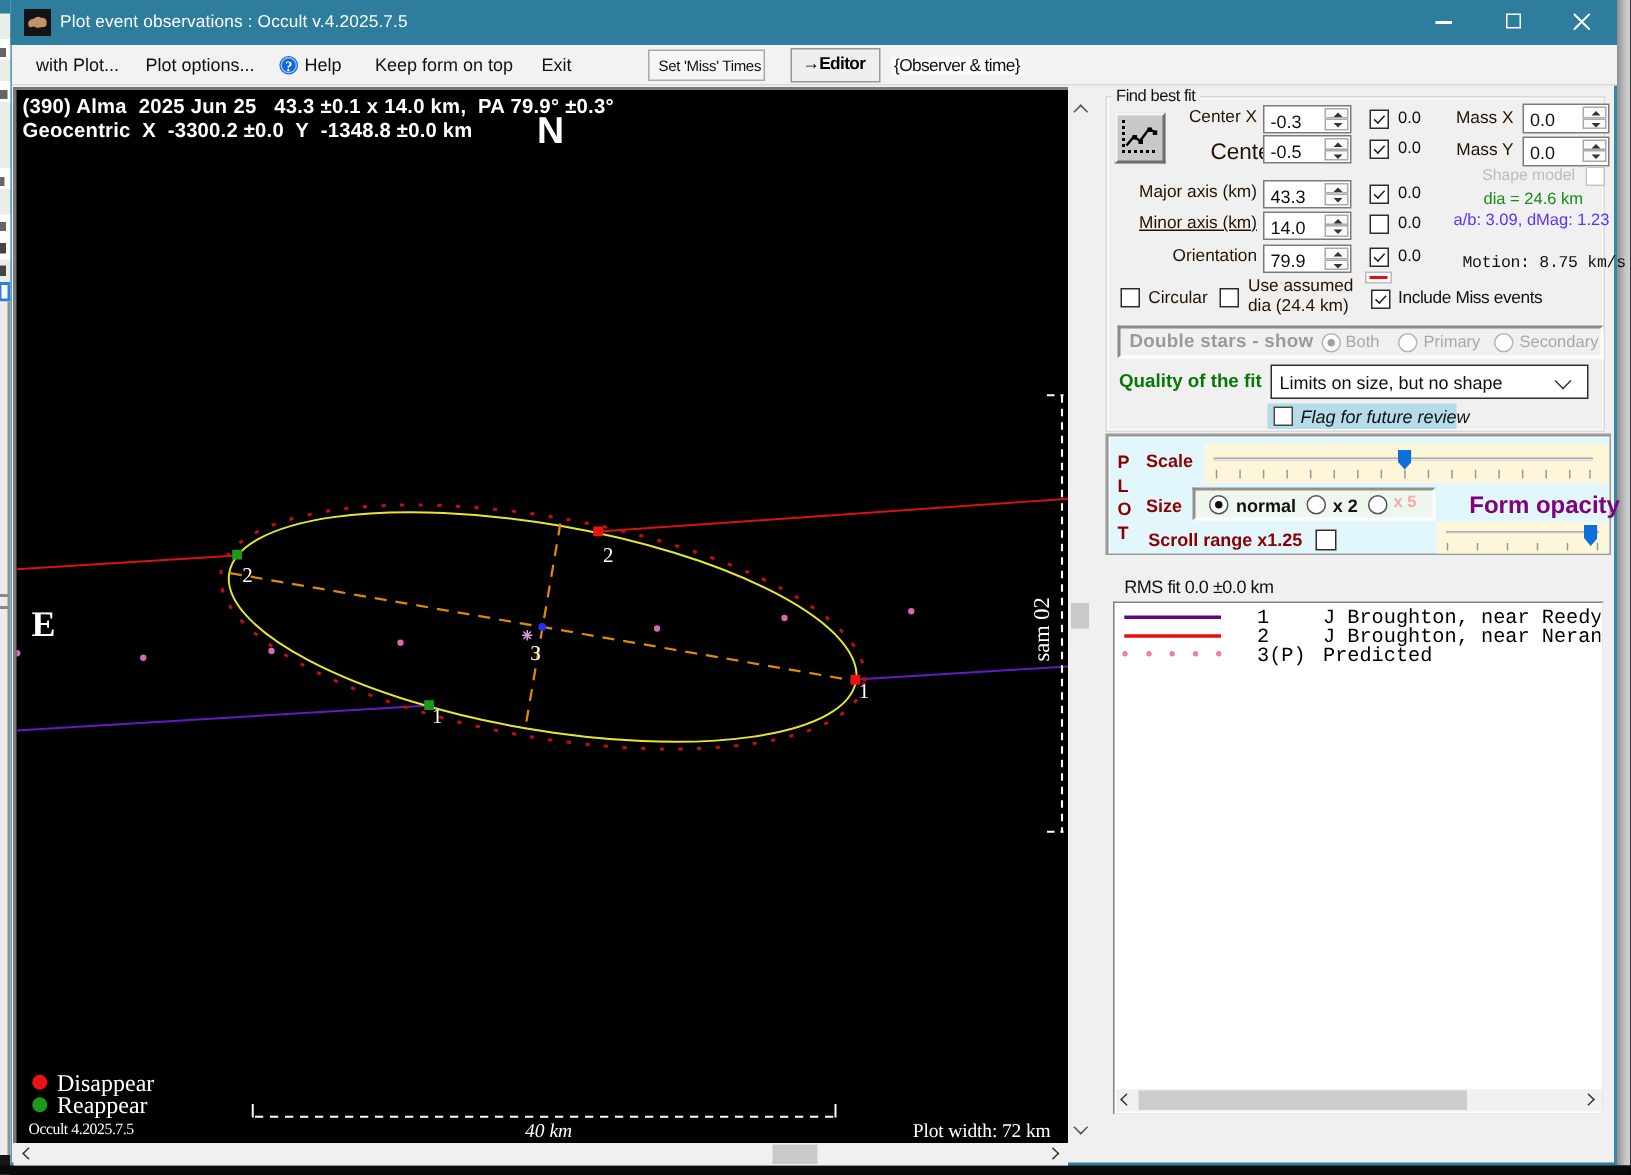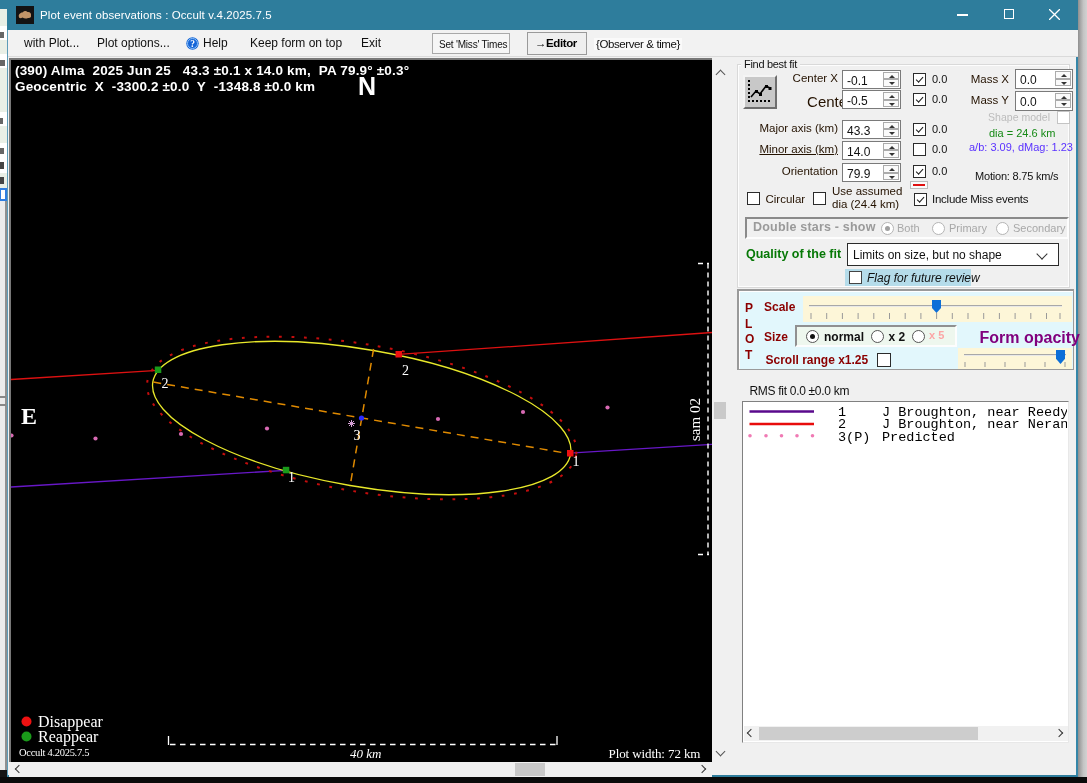--- a/index.html
+++ b/index.html
@@ -182,21 +182,21 @@
     </g>
 </svg>
 
 <div class="lbl" style="left:838px;top:72px;font-size:11.5px;color:#241200;transform:translateX(-100%);">Center X</div>
 <div class="lbl" style="left:838px;top:92.5px;font-size:15px;color:#241200;transform:translateX(-100%);margin-left:28px;">Center Y</div>
 <div class="lbl" style="left:838px;top:122px;font-size:11.5px;color:#241200;transform:translateX(-100%);">Major axis (km)</div>
 <div class="lbl" style="left:838px;top:143px;font-size:11.5px;color:#241200;transform:translateX(-100%);text-decoration:underline;">Minor axis (km)</div>
 <div class="lbl" style="left:838px;top:165px;font-size:11.5px;color:#241200;transform:translateX(-100%);">Orientation</div>
 
 <div class="spin" style="left:842px;top:69.5px;width:59px;height:19px;">
-    <div class="val">-0.1</div>
+    <div class="val">-0.3</div>
     <div class="btns">
       <div class="up">
         <div class="tri-u"></div>
       </div>
       <div class="dn">
         <div class="tri-d"></div>
       </div>
     </div>
   </div>
 <div class="spin" style="left:842px;top:90px;width:59px;height:19px;">
@@ -285,21 +285,21 @@
       <div class="dn">
         <div class="tri-d"></div>
       </div>
     </div>
   </div>
 <div class="lbl" style="left:1050px;top:111px;font-size:10.5px;color:#bcbcbc;transform:translateX(-100%);">Shape model</div>
 <div class="cb" style="left:1057px;top:111px;border-color:#c4c4c4;"></div>
 
 <div class="lbl" style="left:989px;top:127px;font-size:11px;color:#168a16;">dia = 24.6 km</div>
 <div class="lbl" style="left:969px;top:141px;font-size:11px;color:#5a32ff;">a/b: 3.09, dMag: 1.23</div>
-<div class="lbl" style="left:975px;top:169.5px;font-size:11px;letter-spacing:-0.2px;color:#111;">Motion: 8.75 km/s</div>
+<div class="lbl" style="left:975px;top:169.5px;font-size:11px;letter-spacing:-0.2px;color:#111;font-family:Liberation Mono, monospace;">Motion: 8.75 km/s</div>
 
 <div class="abs" style="left:910px;top:181px;width:18px;height:7.5px;background:#fafafa;border:1px solid #bbb;"></div>
 <div class="abs" style="left:913px;top:183.5px;width:12px;height:2.6px;background:#e01010;"></div>
 
 <div class="cb" style="left:746.5px;top:191.5px;"></div>
 <div class="lbl" style="left:765.5px;top:192.5px;font-size:11.5px;color:#241200;">Circular</div>
 <div class="cb" style="left:812.5px;top:191.5px;"></div>
 <div class="lbl" style="left:832px;top:185px;font-size:11.5px;color:#241200;line-height:13px;">Use assumed<br>dia (24.4 km)</div>
 <div class="cb" style="left:914px;top:193px;">
     <div class="ck">✓</div>

